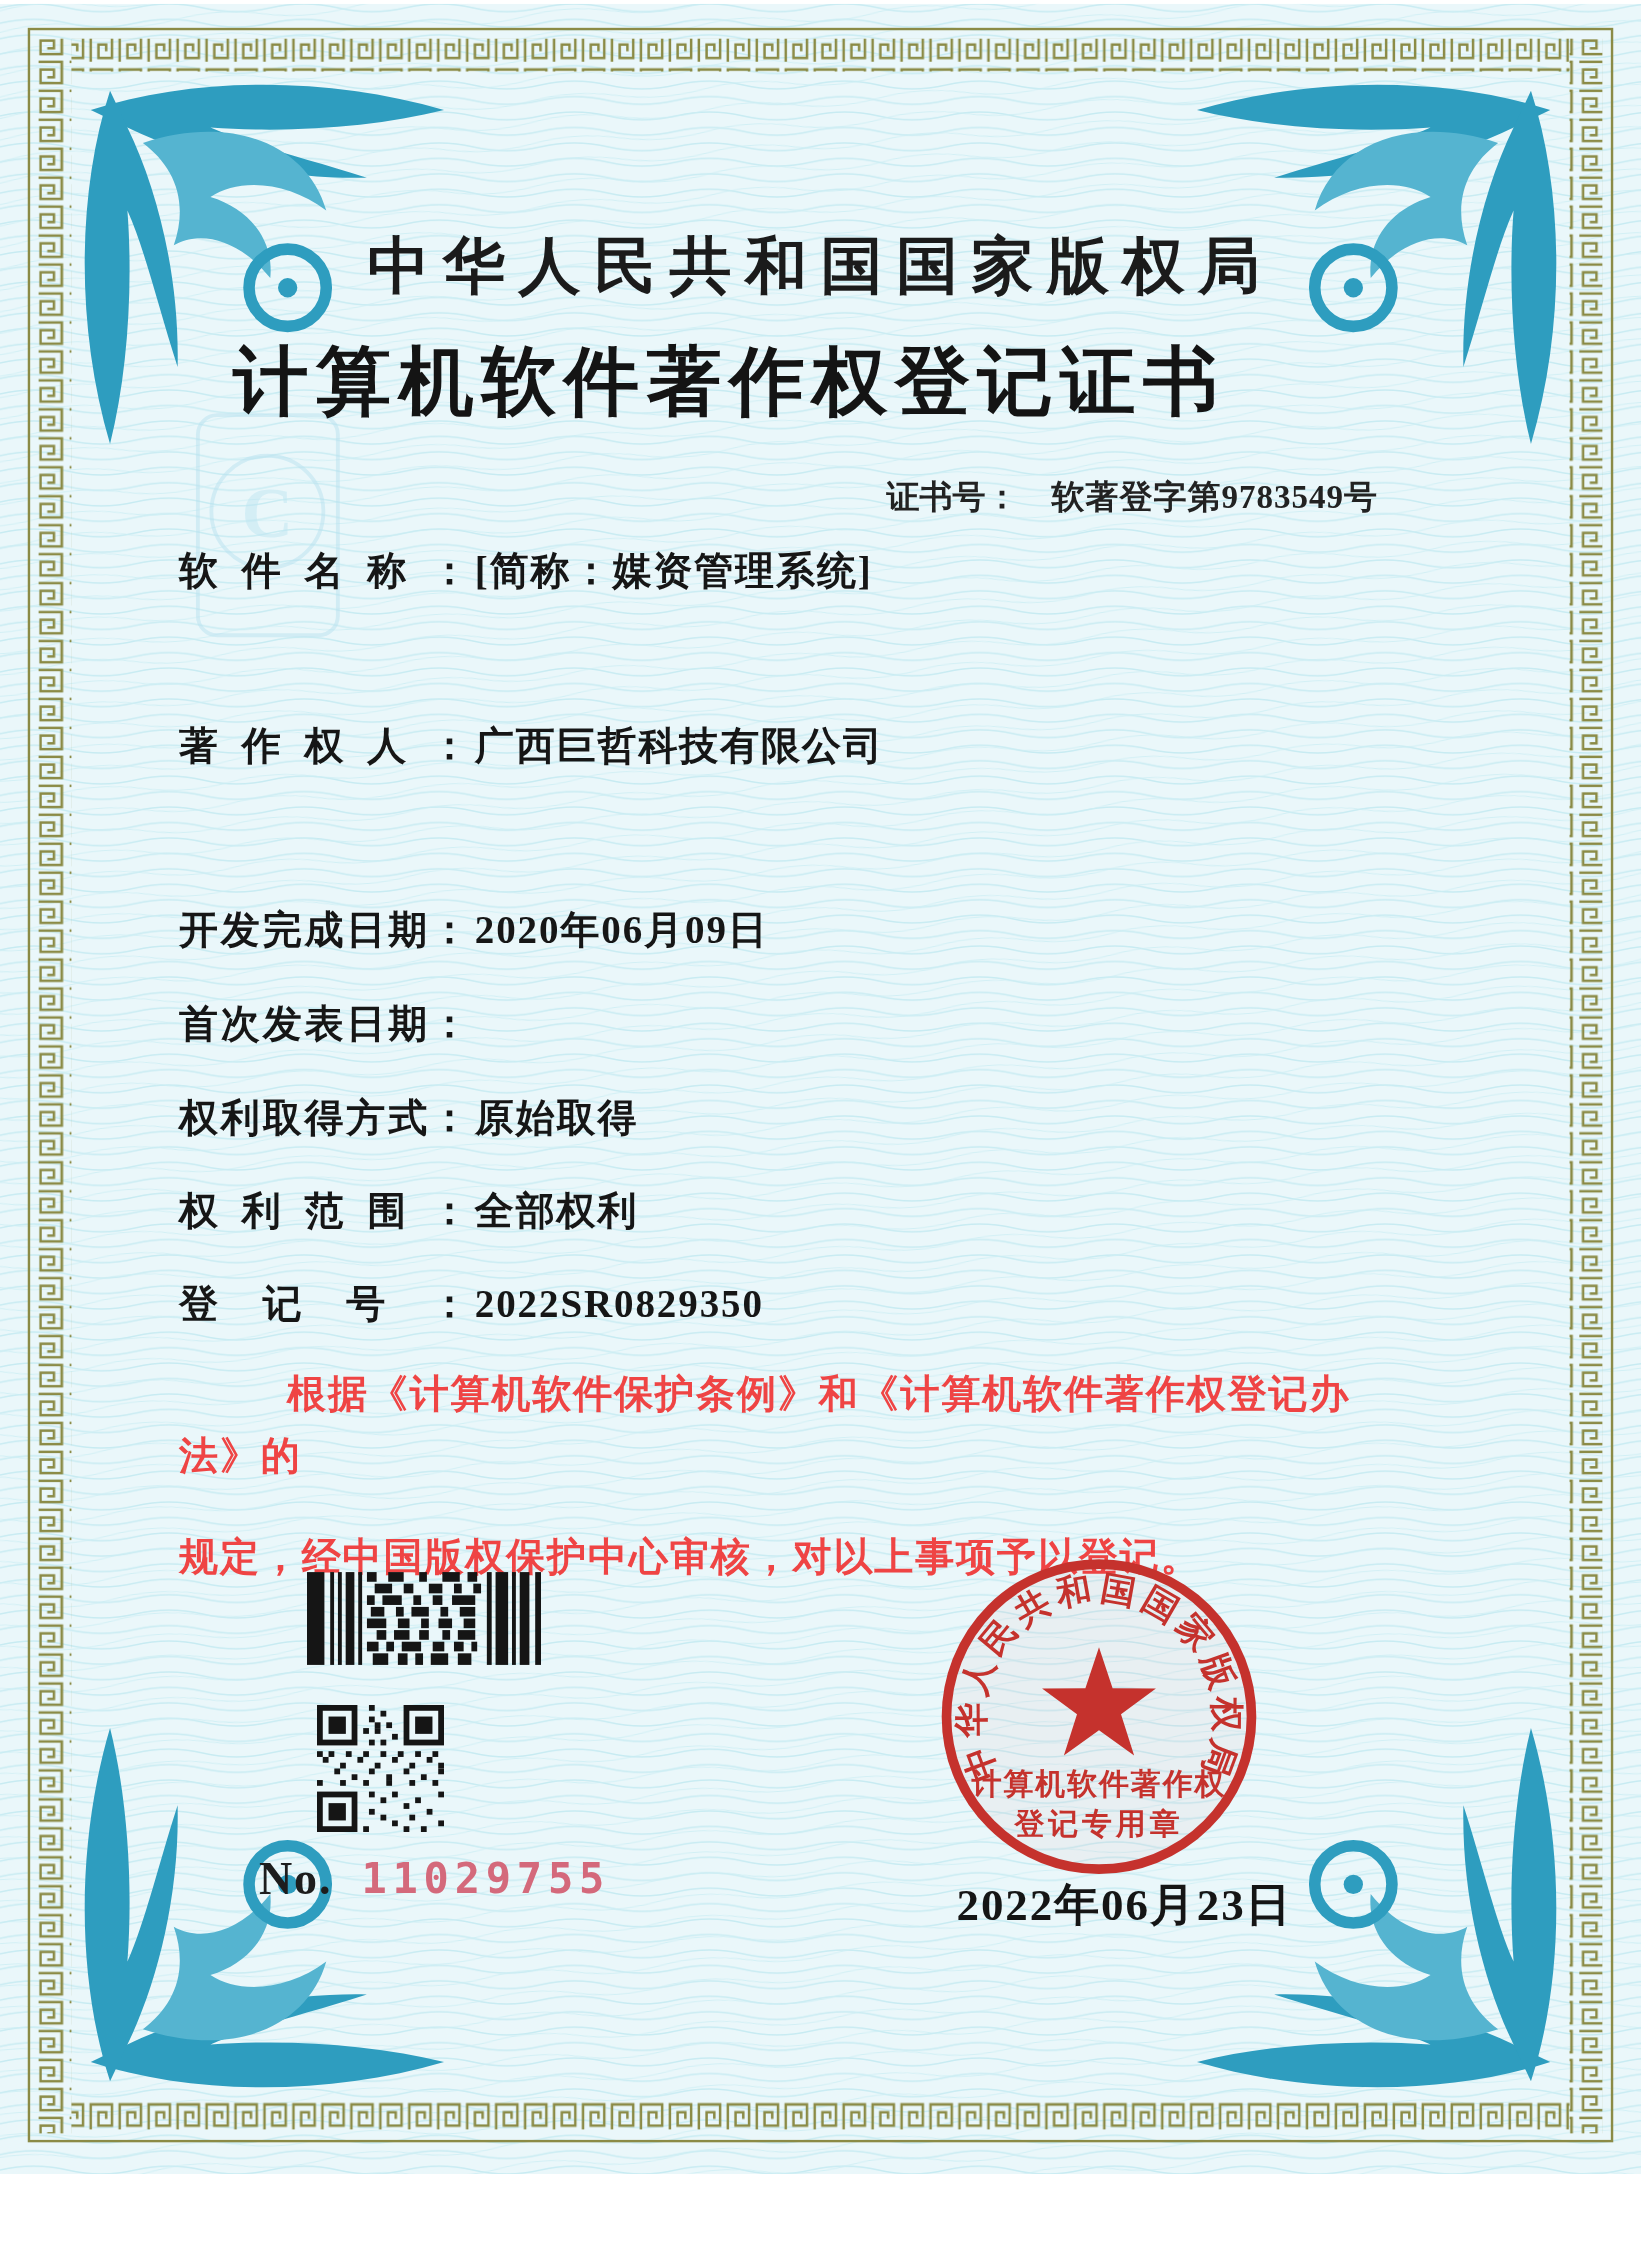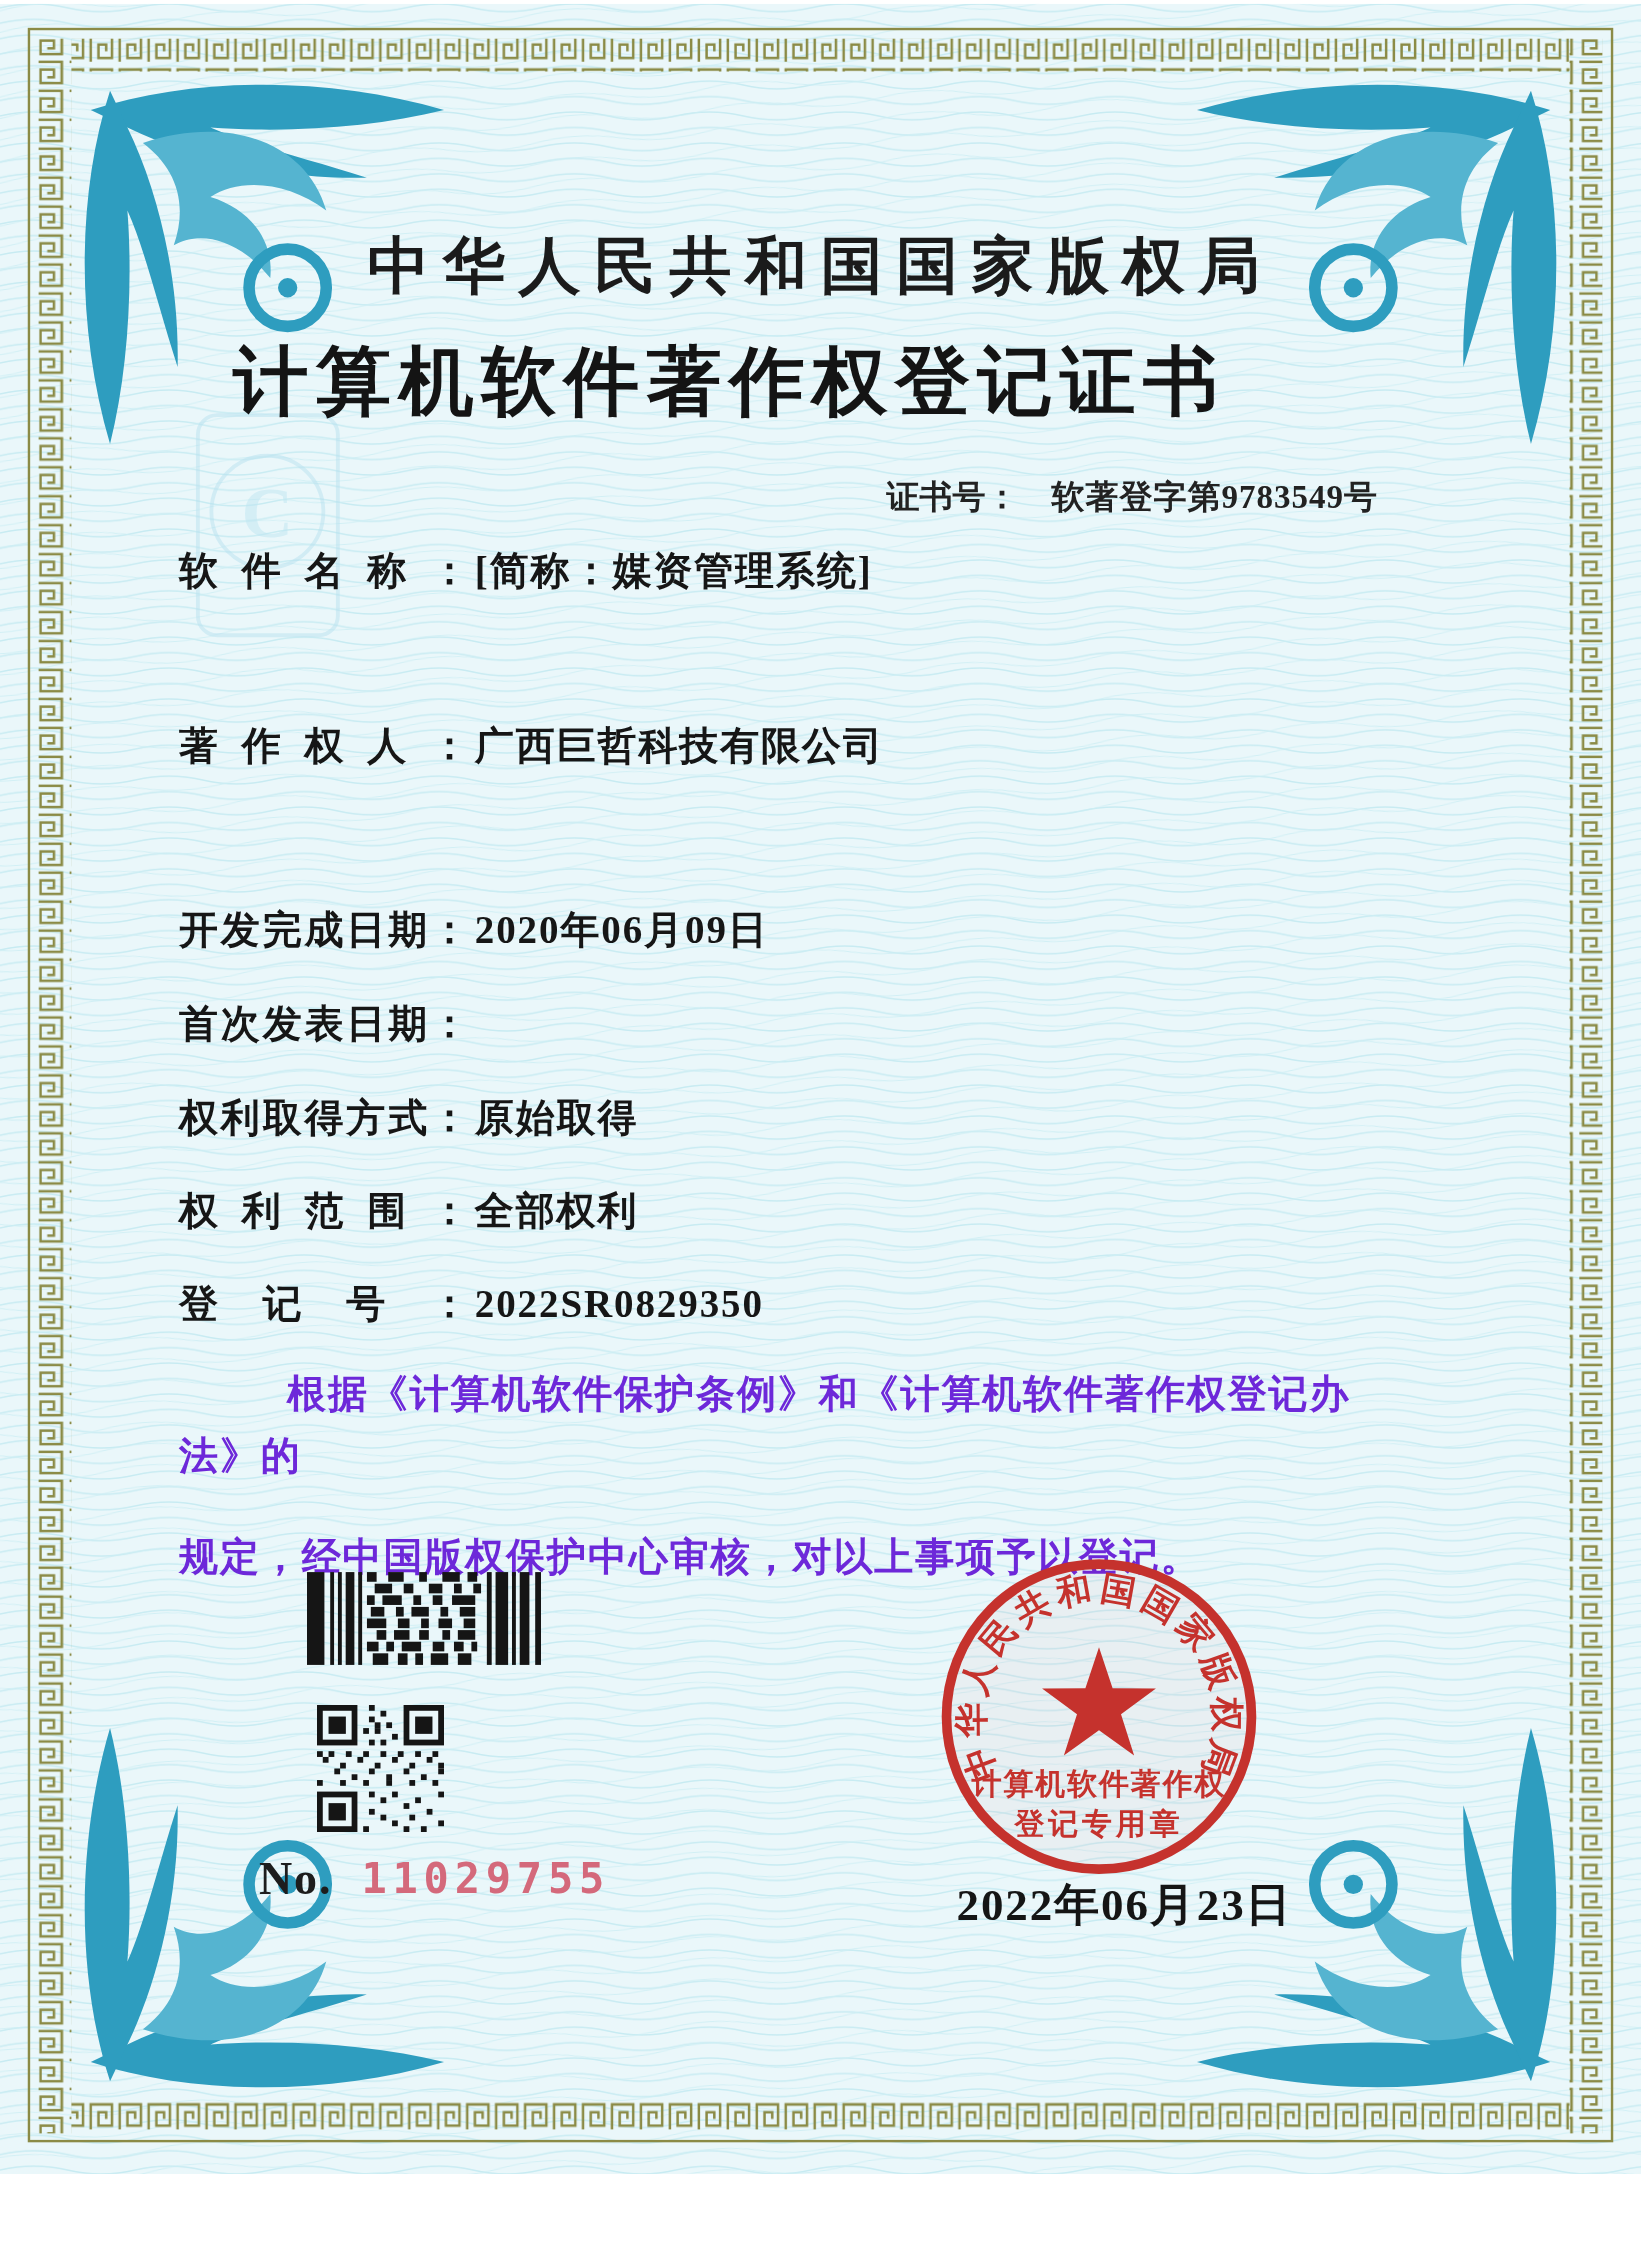--- a/index.html
+++ b/index.html
@@ -14,21 +14,21 @@
               font-size:75px;font-weight:bold;letter-spacing:7.7px;color:#141414;}
   .cert-no{position:absolute;right:263px;top:475px;font-size:33px;font-weight:bold;color:#222;}
   .cert-no .cn-val{margin-left:33px;letter-spacing:1px;}
   .row{position:absolute;left:179px;display:flex;align-items:flex-end;
        font-size:39px;font-weight:bold;color:#161616;}
   .row .lbl{display:inline-block;width:290px;text-align:justify;text-align-last:justify;
             line-height:60px;flex:0 0 auto;}
   .row .val{margin-left:5.8px;letter-spacing:1.9px;line-height:60px;}
   .row .val .line{display:block;}
   .statement{position:absolute;left:179px;top:1363px;width:1217px;font-size:39px;
-             font-weight:bold;color:#6d28d9;letter-spacing:1.9px;}
+             font-weight:bold;color:#ef4444;letter-spacing:1.9px;}
   .statement .s1{text-indent:108px;line-height:62px;}
   .statement .s2{margin-top:39px;line-height:62px;}
   .serial{position:absolute;left:259px;top:1852px;display:flex;align-items:center;}
   .serial .no-prefix{font-size:46px;color:#1d1d1d;font-weight:bold;letter-spacing:1.9px;}
   .serial .no-digits{margin-left:29px;font-family:"DejaVu Sans Mono","Liberation Mono",monospace;
                      font-size:42px;color:#d4697b;letter-spacing:5.8px;font-weight:bold;}
   .issue-date{position:absolute;left:941px;top:1875px;width:367px;text-align:center;
               font-size:45px;font-weight:bold;color:#151515;letter-spacing:1.9px;}
   .barcode-box{position:absolute;left:307px;top:1572px;}
   .qr-box{position:absolute;left:317px;top:1705px;}

